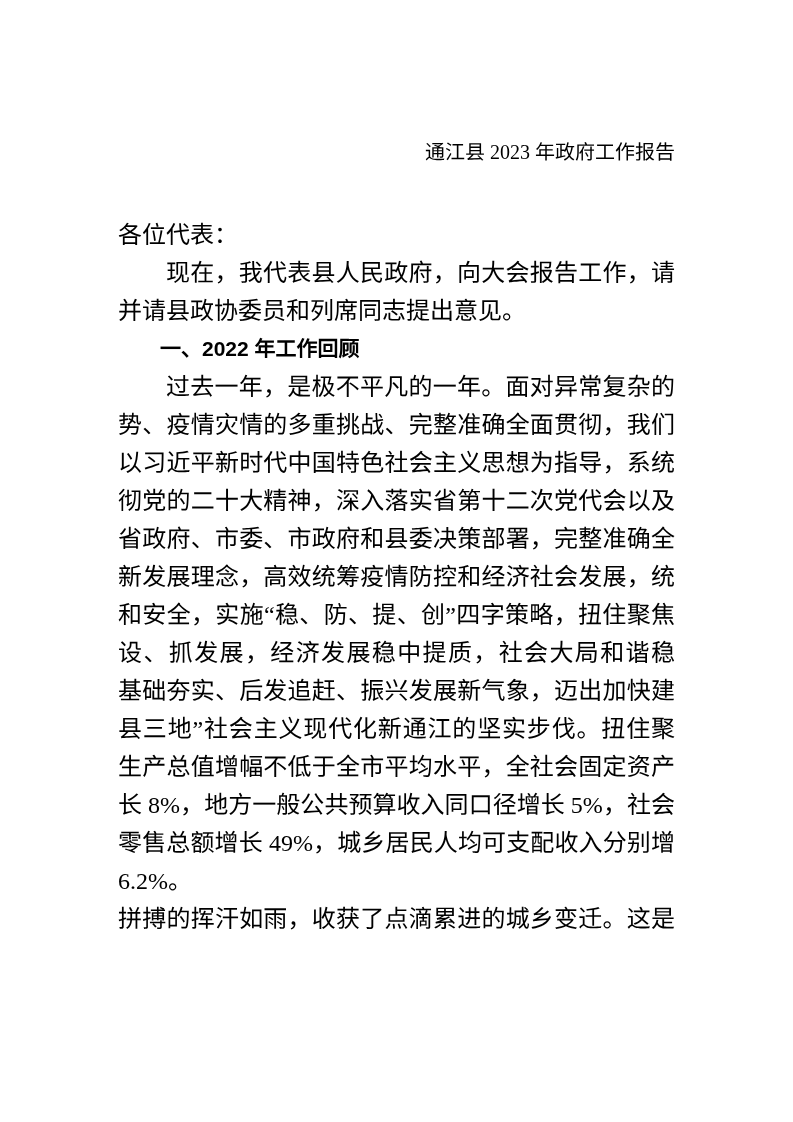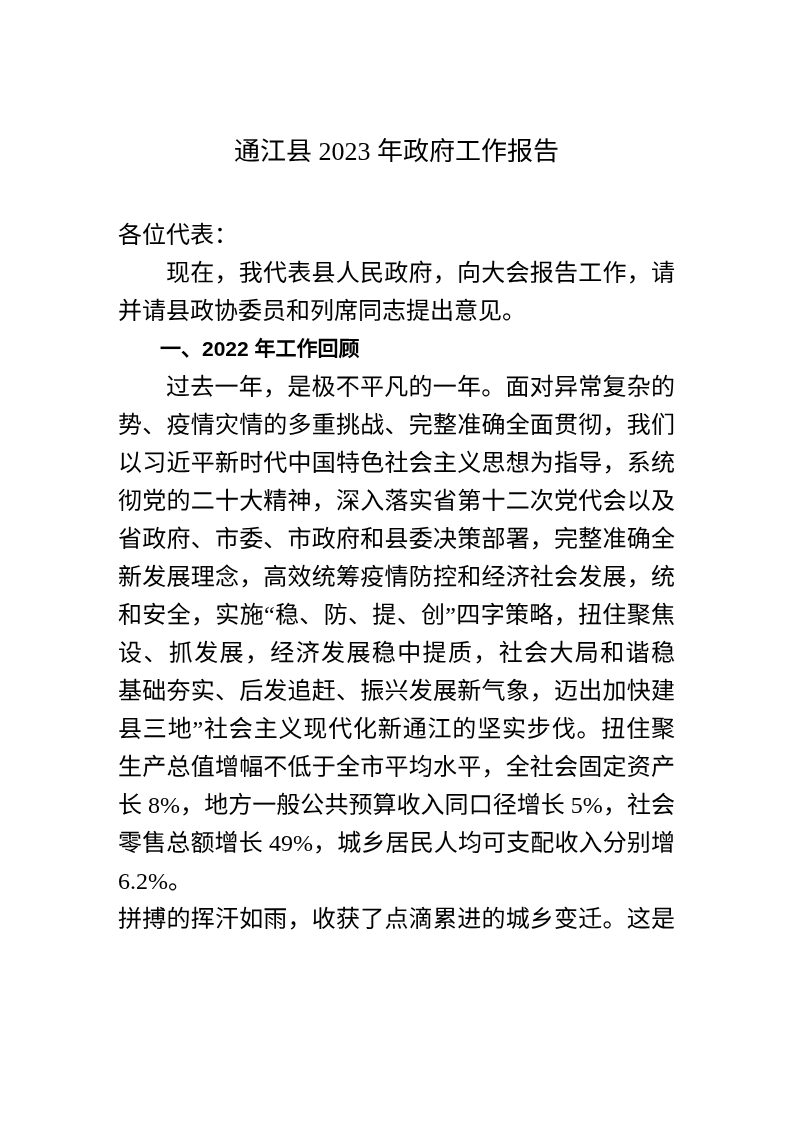--- a/index.html
+++ b/index.html
@@ -14,24 +14,24 @@
     height: 1122px;
     margin: 0;
     box-sizing: border-box;
     padding: 130px 118px 0 118px;
     background: #ffffff;
     color: #000000;
     overflow: hidden;
   }
   .doc-title {
     font-family: "Liberation Serif", "DejaVu Serif", serif;
-    font-size: 26px;
+    font-size: 20px;
     font-weight: 400;
     line-height: 44px;
-    text-align: center;
+    text-align: right;
     margin: 0 0 42px 0;
     white-space: nowrap;
   }
   .line {
     font-family: "Liberation Serif", "DejaVu Serif", serif;
     font-size: 24px;
     line-height: 38px;
     height: 38px;
     margin: 0;
     padding: 0;

